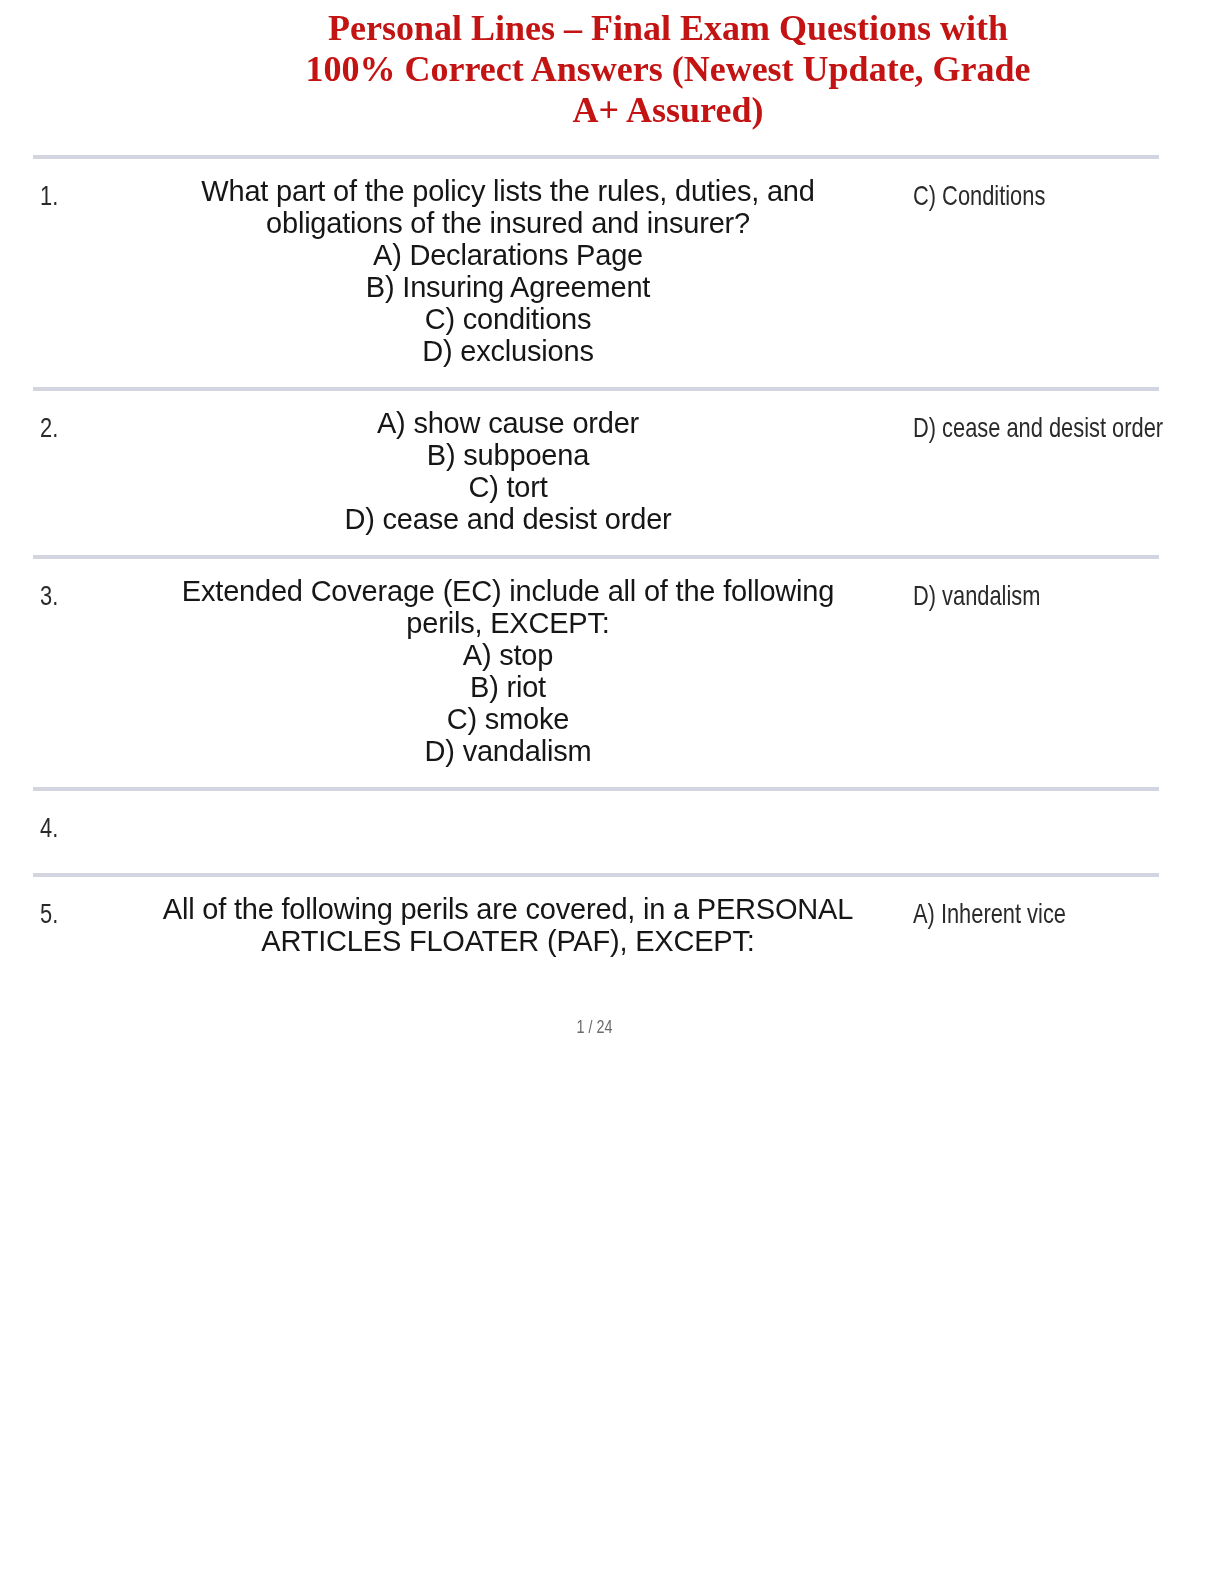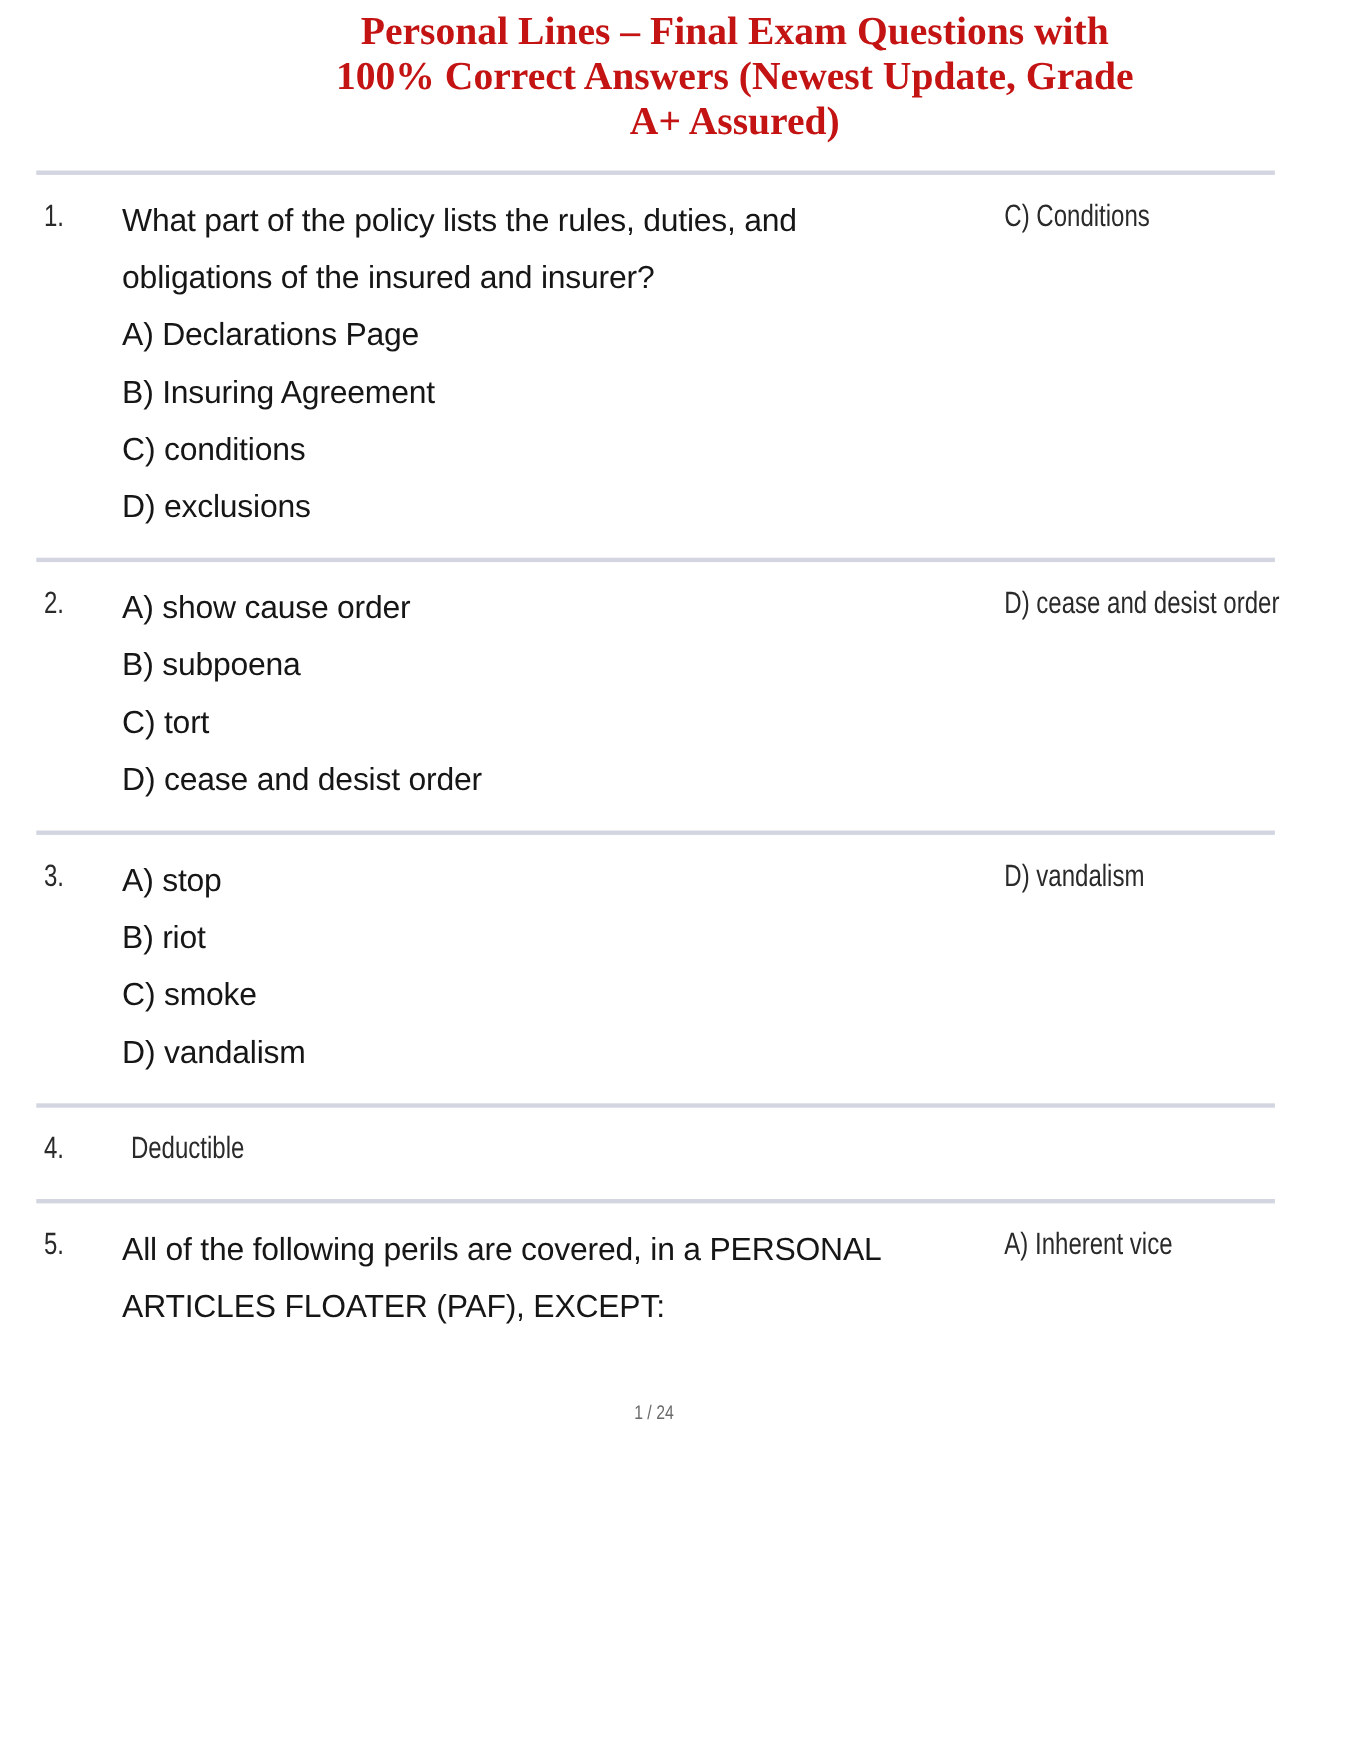--- a/index.html
+++ b/index.html
@@ -39,24 +39,25 @@
     padding: 0 31px 0 33px;
     margin-top: 16px;
   }
   .qnum {
     padding-left: 7px;
     line-height: 42px;
   }
   .qbody { min-width: 0; }
   .qtext, .qopts {
     font-size: 29px;
-    line-height: 52px;
+    line-height: 32px;
     color: #161616;
     white-space: pre-line;
     letter-spacing: -0.2px;
+    text-align: center;
   }
   .qans {
     padding-left: 8px;
     line-height: 42px;
     white-space: nowrap;
   }
   .cond {
     display: inline-block;
     transform: scaleX(0.78);
     transform-origin: 0 0;
@@ -111,32 +112,33 @@
 C) tort
 D) cease and desist order</div>
     </div>
     <div class="qans"><span class="cond">D) cease and desist order</span></div>
   </section>
 
   <hr class="sep">
   <section class="q">
     <div class="qnum"><span class="cond">3.</span></div>
     <div class="qbody">
+      <div class="qtext">Extended Coverage (EC) include all of the following
+perils, EXCEPT:</div>
       <div class="qopts">A) stop
 B) riot
 C) smoke
 D) vandalism</div>
     </div>
     <div class="qans"><span class="cond">D) vandalism</span></div>
   </section>
 
   <hr class="sep">
   <section class="q">
     <div class="qnum"><span class="cond">4.</span></div>
-    <div class="qans"><span class="cond">Deductible</span></div>
   </section>
 
   <hr class="sep">
   <section class="q">
     <div class="qnum"><span class="cond">5.</span></div>
     <div class="qbody">
       <div class="qtext">All of the following perils are covered, in a PERSONAL
 ARTICLES FLOATER (PAF), EXCEPT:</div>
       <div class="qopts"></div>
     </div>

